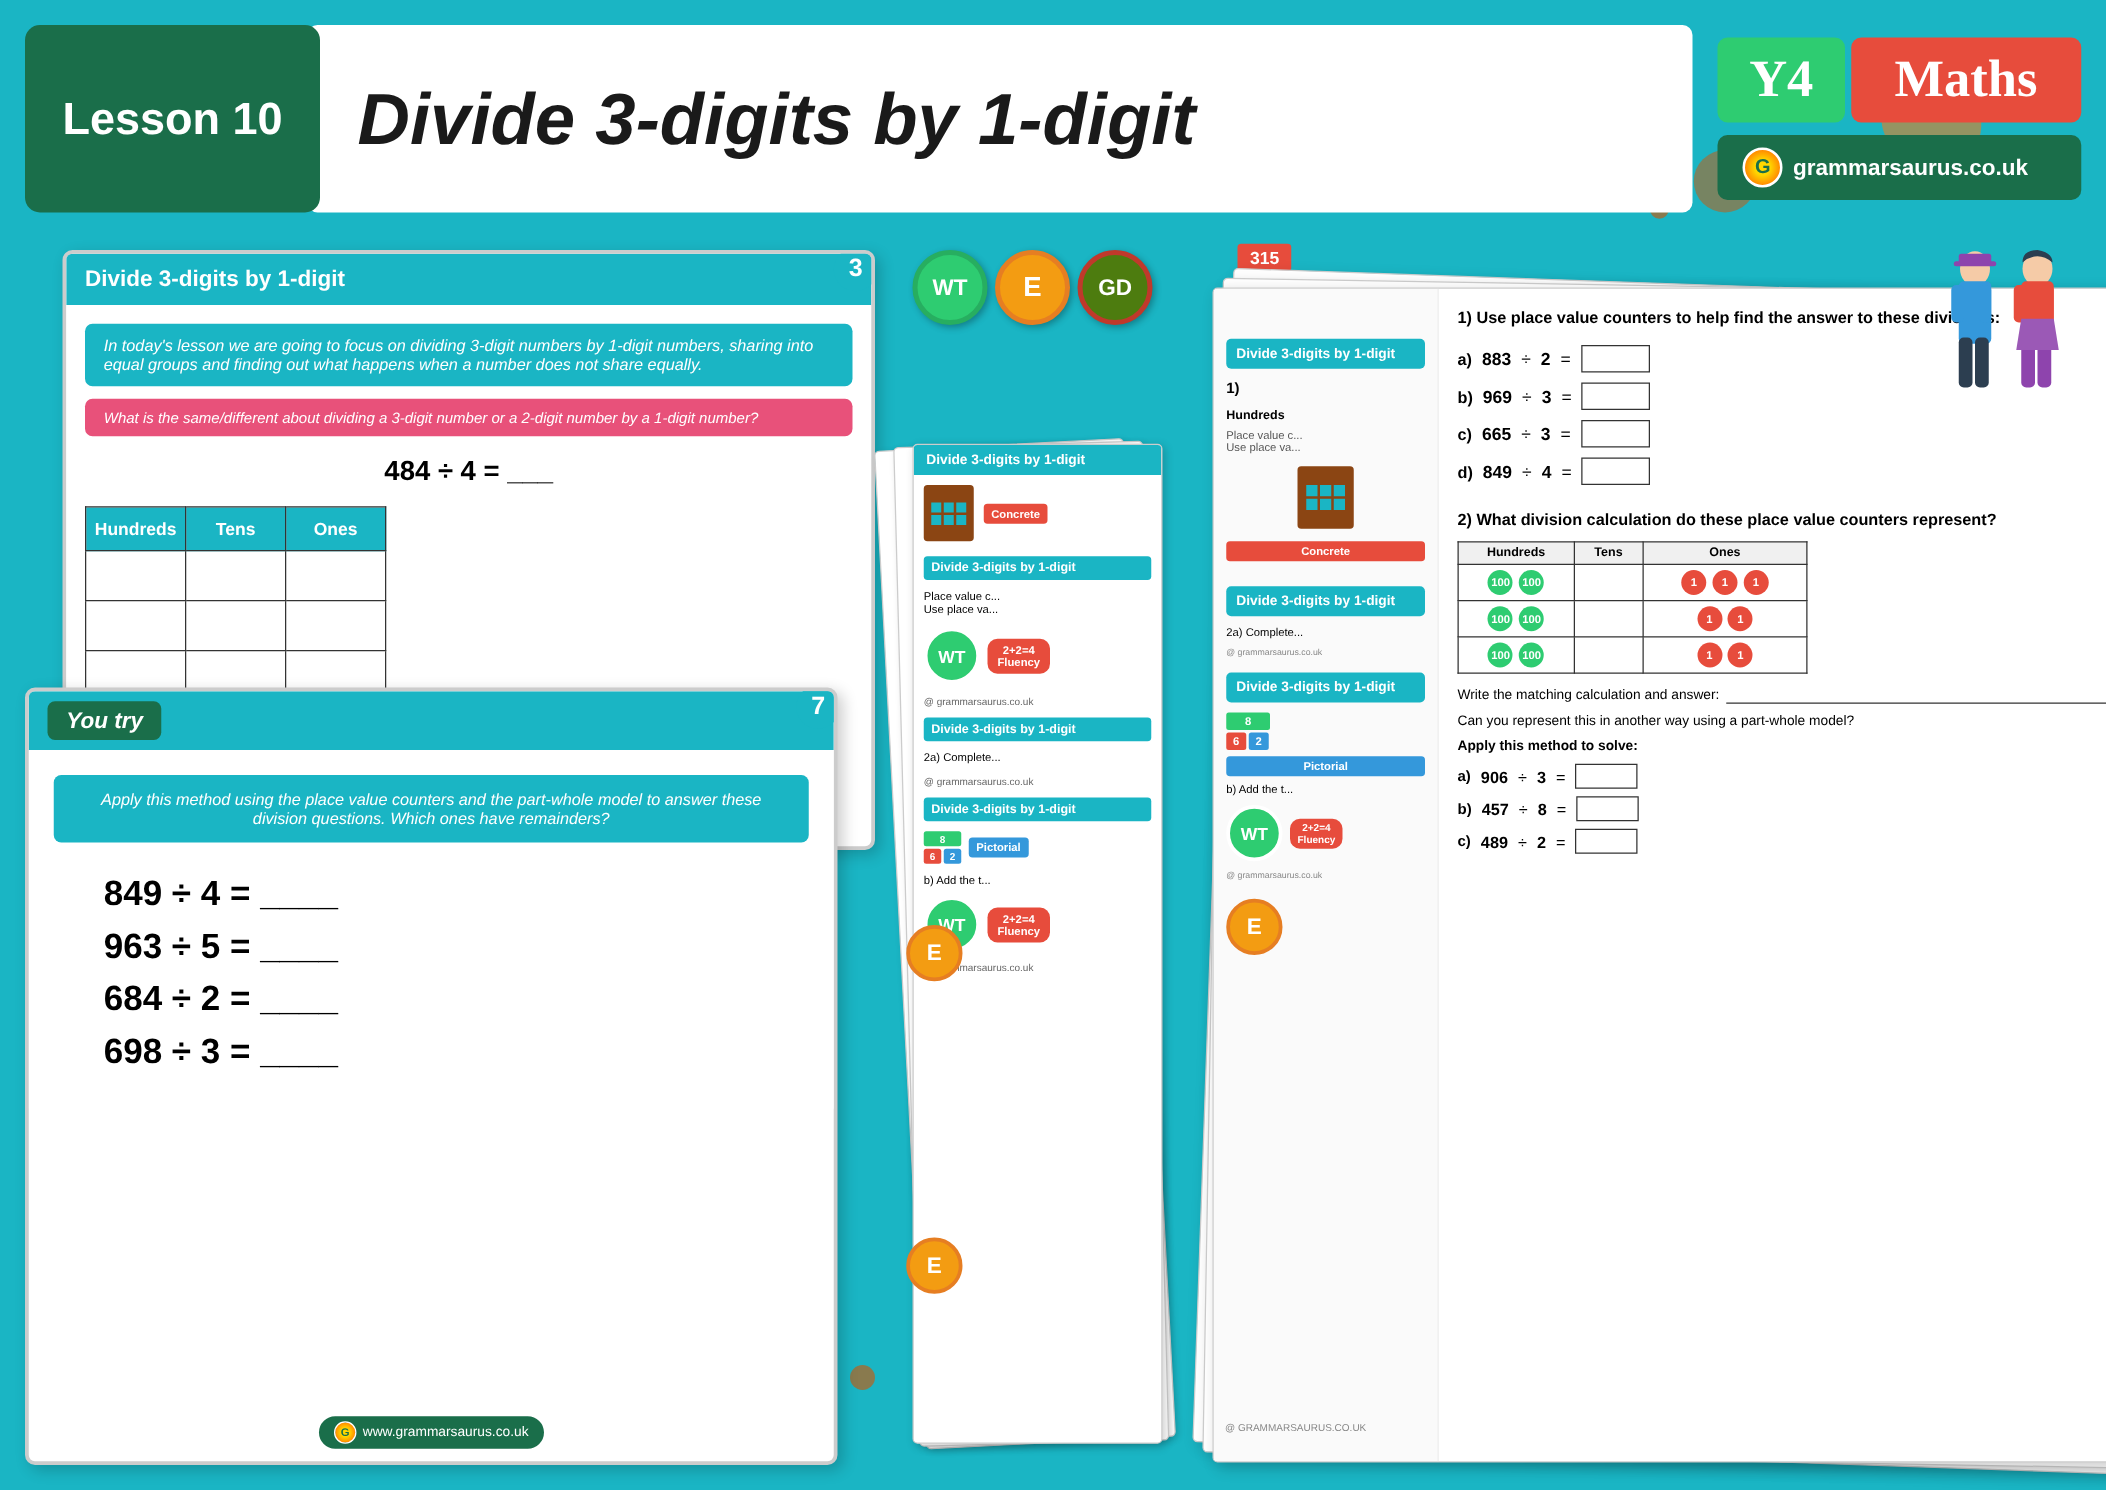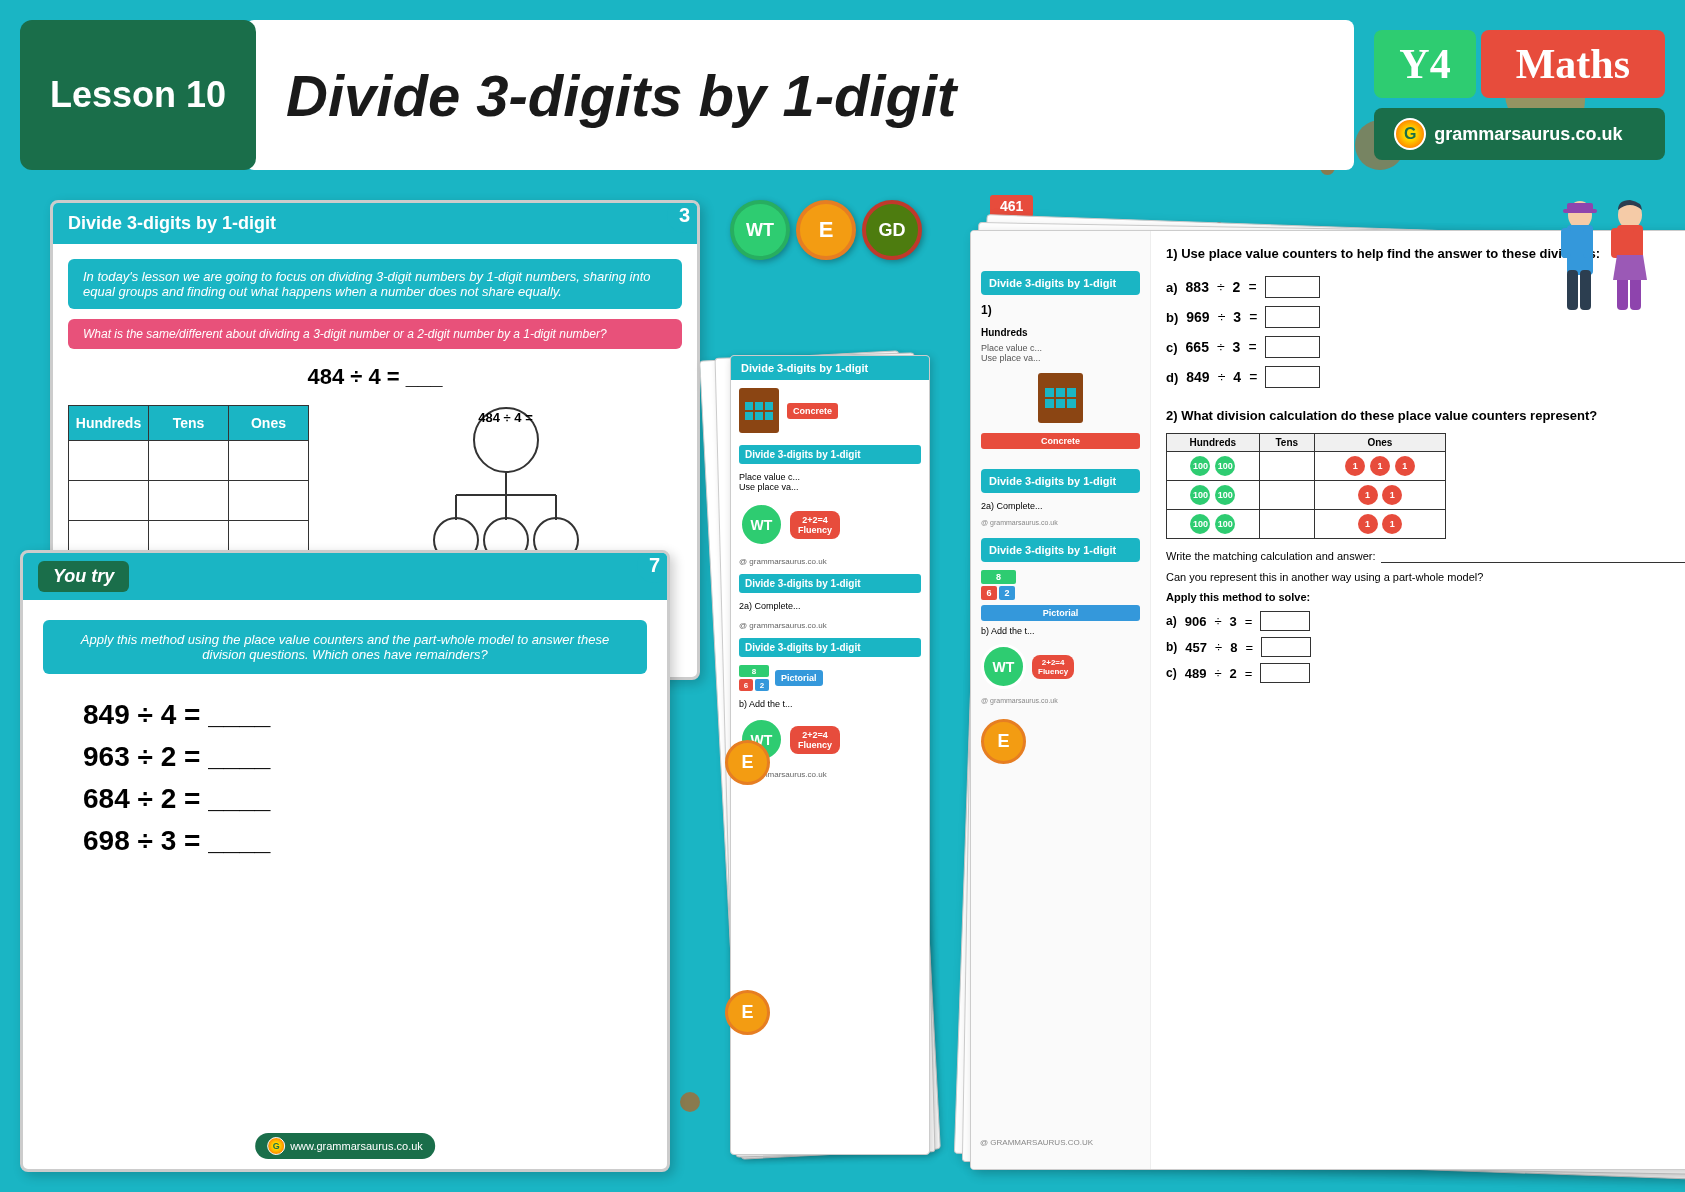--- a/index.html
+++ b/index.html
@@ -545,55 +545,34 @@
                 </tr>
               <tr>
                   <td></td>
                   <td></td>
                   <td></td>
                 </tr>
             </tbody>
           </table>
         </div>
 
-        <div style="flex:1;display:flex;justify-content:center;">
-          <div style="position:relative;width:200px;height:170px;">
-            <div style="position:absolute;top:5px;left:50%;transform:translateX(-50%);font-size:13px;font-weight:bold;">484 ÷ 4 =</div>
-            <svg width="200" height="160" viewBox="0 0 200 160">
-
-              <circle cx="100" cy="35" r="32" fill="none" stroke="#333" stroke-width="2"></circle>
-
-              <line x1="100" y1="67" x2="100" y2="90" stroke="#333" stroke-width="2"></line>
-
-              <line x1="50" y1="90" x2="150" y2="90" stroke="#333" stroke-width="2"></line>
-
-              <line x1="50" y1="90" x2="50" y2="115" stroke="#333" stroke-width="2"></line>
-              <line x1="100" y1="90" x2="100" y2="115" stroke="#333" stroke-width="2"></line>
-              <line x1="150" y1="90" x2="150" y2="115" stroke="#333" stroke-width="2"></line>
-
-              <circle cx="50" cy="135" r="22" fill="none" stroke="#333" stroke-width="2"></circle>
-              <circle cx="100" cy="135" r="22" fill="none" stroke="#333" stroke-width="2"></circle>
-              <circle cx="150" cy="135" r="22" fill="none" stroke="#333" stroke-width="2"></circle>
-            </svg>
-          </div>
-        </div>
       </div>
     </div>
 
     <div class="slide1-number-badge">3</div>
   </div>
 
   <div class="slide2">
     <div class="slide2-header">
       <div class="you-try-badge">You try</div>
     </div>
     <div class="slide2-body">
       <div class="instruction-box">Apply this method using the place value counters and the part-whole model to answer these division questions. Which ones have remainders?</div>
       <div class="division-question">849 ÷ 4 = ____</div>
-      <div class="division-question">963 ÷ 2 = ____</div>
+      <div class="division-question">963 ÷ 5 = ____</div>
       <div class="division-question">684 ÷ 2 = ____</div>
       <div class="division-question">698 ÷ 3 = ____</div>
     </div>
     <div class="footer-logo">
       <div style="width:18px;height:18px;background:radial-gradient(circle,#ffd700 30%,#ff8c00 70%);border-radius:50%;border:1px solid white;display:flex;align-items:center;justify-content:center;font-size:9px;font-weight:900;color:#1a6e4a;">G</div>
       <span>www.grammarsaurus.co.uk</span>
     </div>
     <div class="slide2-number-badge">7</div>
   </div>
 </div>
@@ -731,21 +710,21 @@
         <rect x="72" y="80" width="11" height="40" rx="4" fill="#8e44ad"></rect>
         <rect x="85" y="80" width="11" height="40" rx="4" fill="#8e44ad"></rect>
 
         <path d="M73 20 Q85 10 97 20 Q97 12 85 10 Q73 10 73 20Z" fill="#2c3e50"></path>
 
         <path d="M72 65 L68 90 L102 90 L98 65Z" fill="#9b59b6"></path>
       </svg>
     </div>
 
     <div style="position:absolute;top:-5px;left:40px;background:#e74c3c;color:white;font-weight:900;font-size:14px;padding:3px 10px;border-radius:3px;">
-      <span>461</span>
+      <span>315</span>
     </div>
 
     <div style="margin-top:20px;margin-left:40px;font-size:12px;color:#333;">
       <span>How many children are there in each team?</span>
     </div>
 
     <div style="position:absolute;top:30px;left:20px;width:920px;height:940px;background:white;border:1px solid #ccc;border-radius:4px;box-shadow:4px 4px 12px rgba(0,0,0,0.15);transform:rotate(2deg);z-index:1;"></div>
     <div style="position:absolute;top:30px;left:20px;width:920px;height:940px;background:white;border:1px solid #ccc;border-radius:4px;box-shadow:4px 4px 12px rgba(0,0,0,0.15);transform:rotate(1deg);z-index:2;"></div>
 
     <div style="position:absolute;top:30px;left:20px;width:920px;height:940px;background:white;border:1px solid #ccc;border-radius:4px;box-shadow:4px 4px 12px rgba(0,0,0,0.2);z-index:3;overflow:hidden;">

